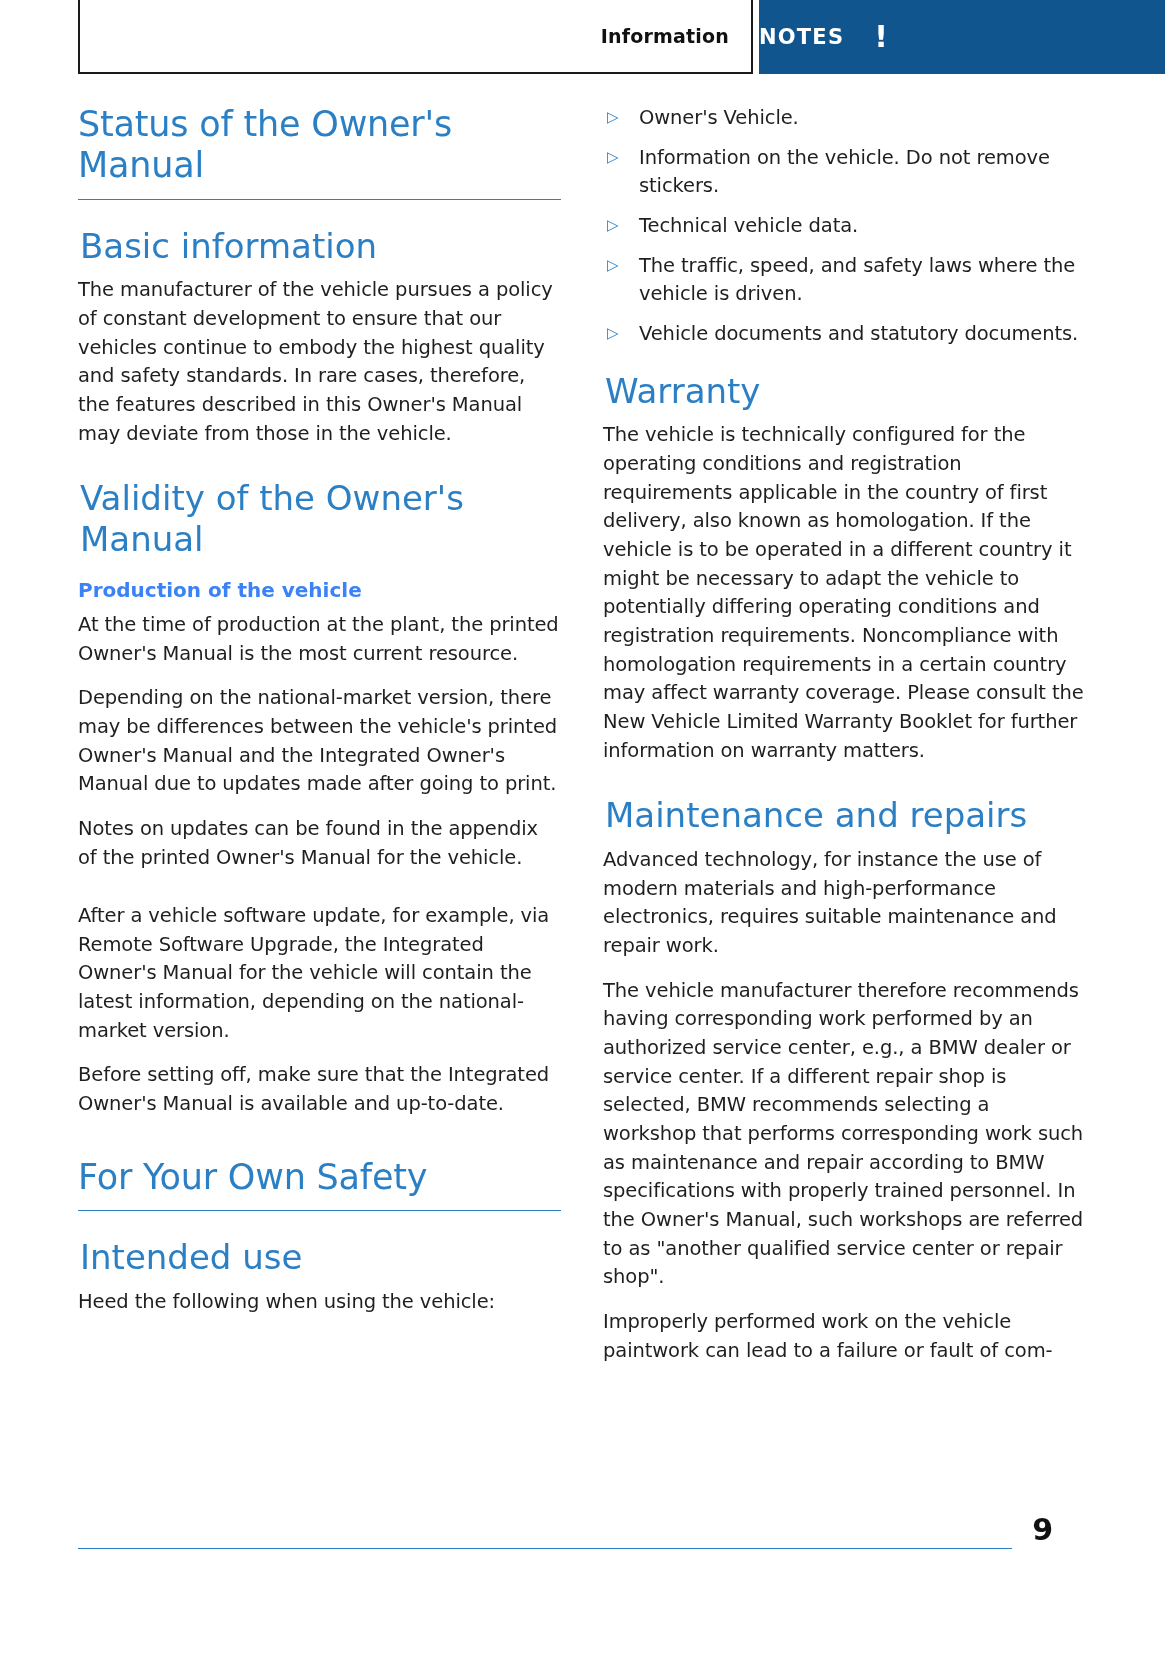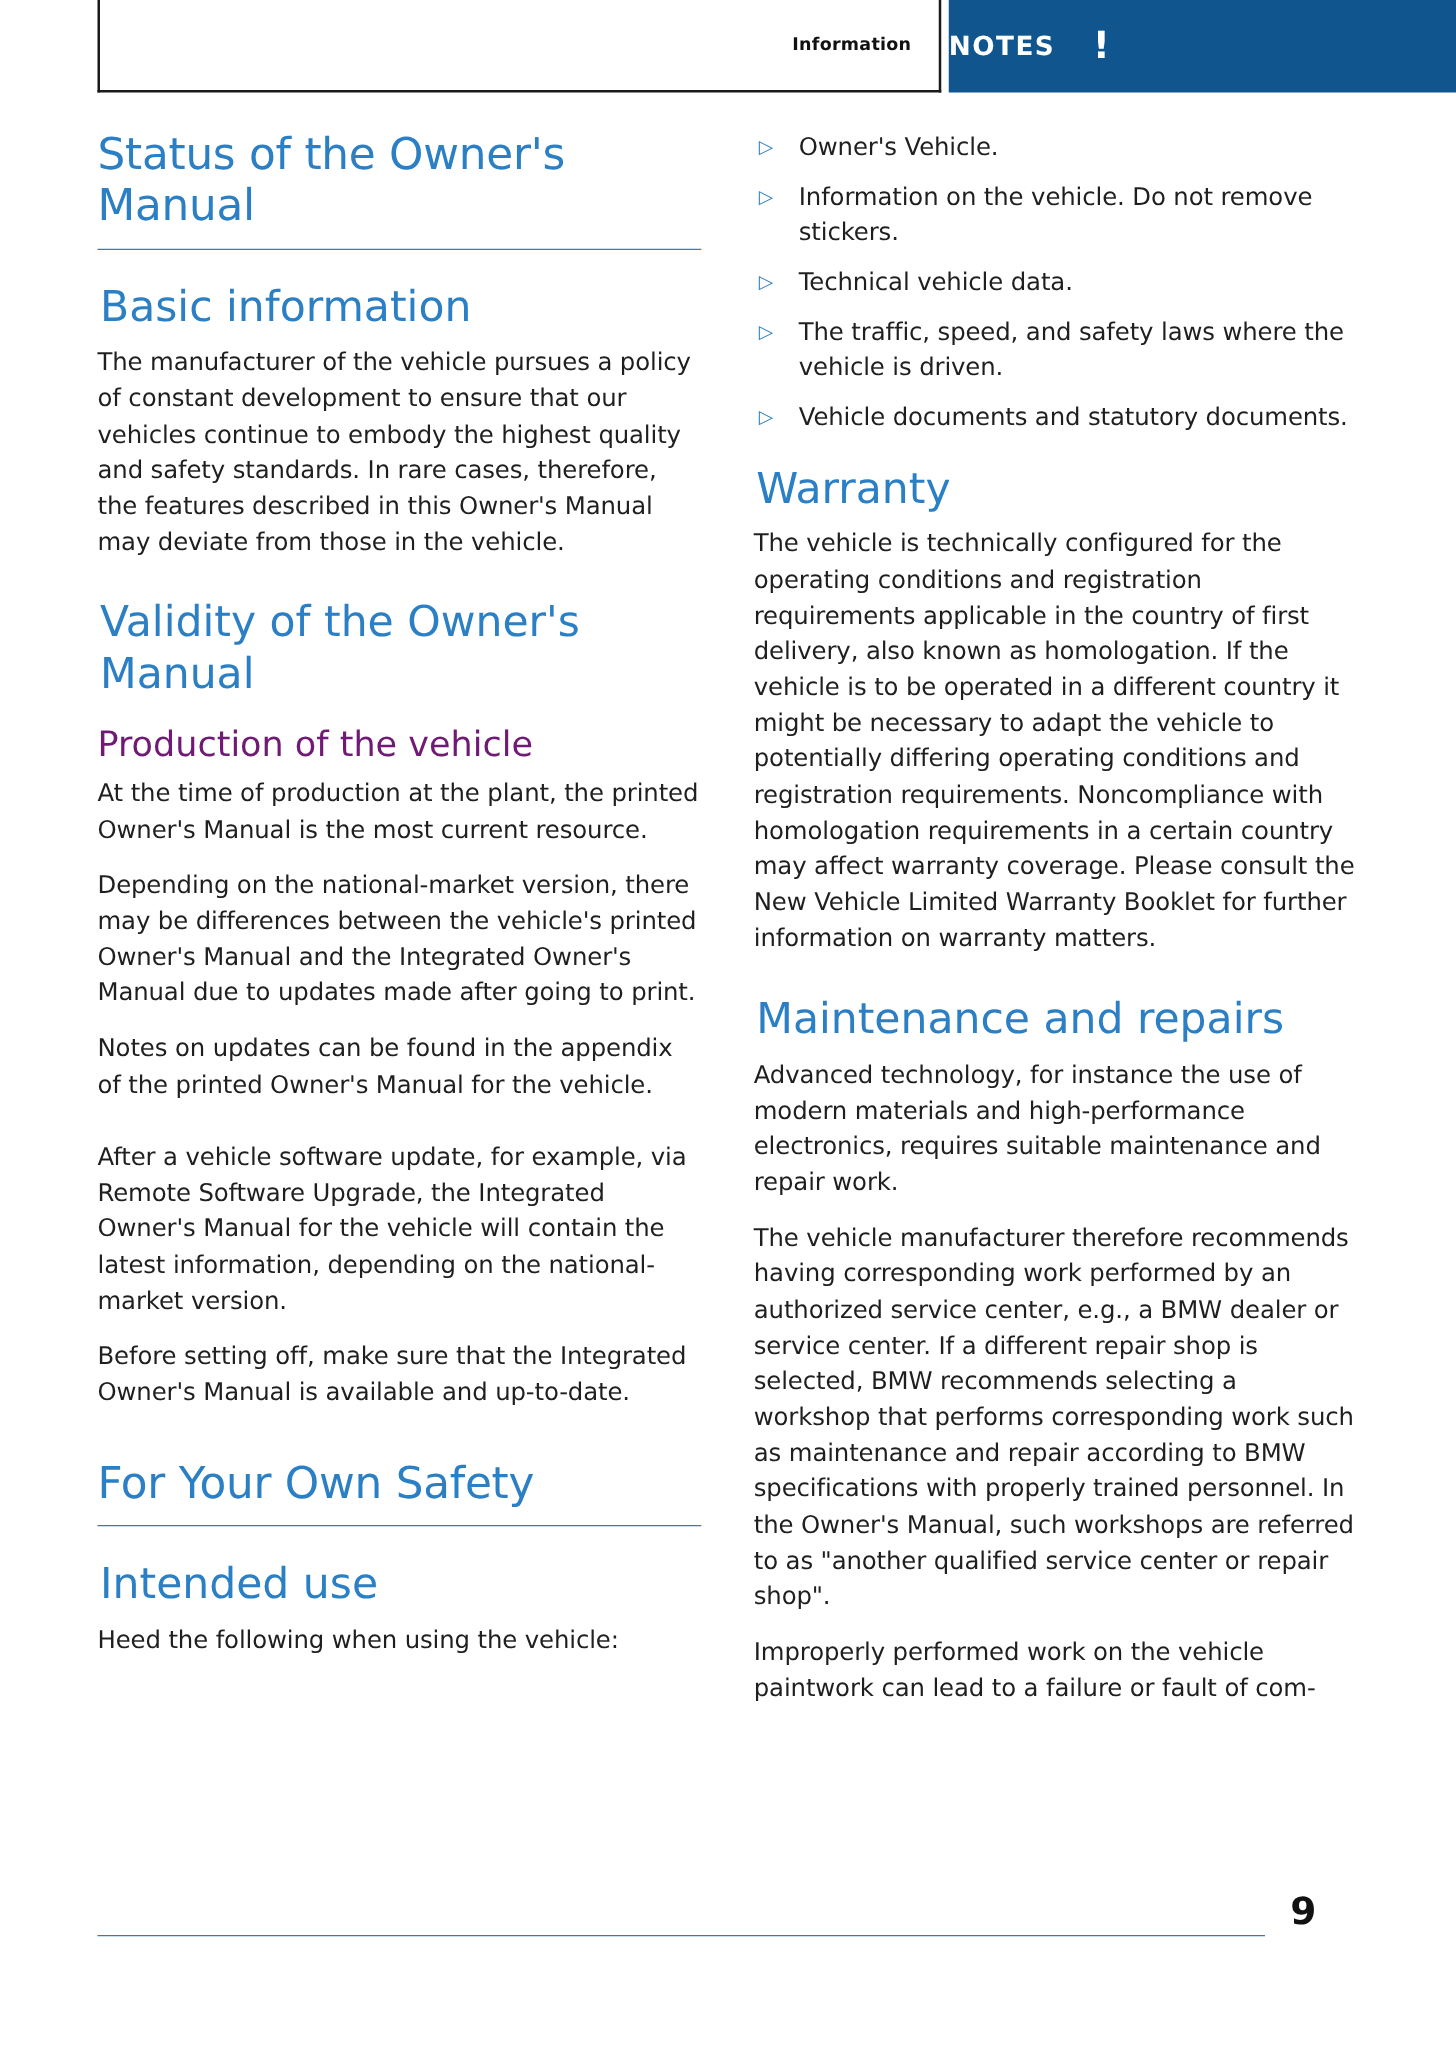--- a/index.html
+++ b/index.html
@@ -38,21 +38,21 @@
     height: 74px;
     border: 2px solid #1a1a1a;
     border-top: none;
     border-left: 2px solid #1a1a1a;
     box-sizing: border-box;
     display: flex;
     align-items: center;
     justify-content: flex-end;
   }
   .header-left-label {
-    font-size: 14px;
+    font-size: 19px;
     font-weight: bold;
     color: #111;
     padding-right: 22px;
     letter-spacing: 0.2px;
   }
   .header-right {
     position: absolute;
     left: 681px;
     top: 0;
     width: 406px;
@@ -108,23 +108,23 @@
     width: 100%;
   }
   h2.doc-h2 {
     font-size: 34px;
     font-weight: normal;
     color: #2b7fc4;
     margin: 0 0 10px 2px;
     line-height: 1.2;
   }
   h3.doc-h3 {
-    font-size: 28px;
-    font-weight: normal;
-    color: #701a75;
+    font-size: 20px;
+    font-weight: bold;
+    color: #3b82f6;
     margin: 0 0 8px 0;
     line-height: 1.25;
   }
   p.doc-p {
     font-size: 19.5px;
     line-height: 1.47;
     color: #1f1f1f;
     margin: 0 0 16px 0;
     letter-spacing: -0.1px;
   }

